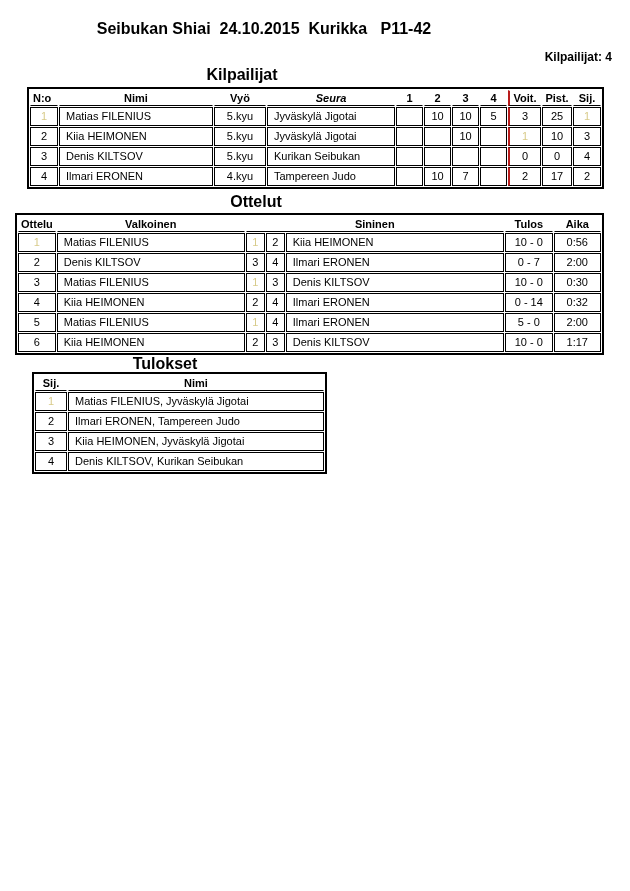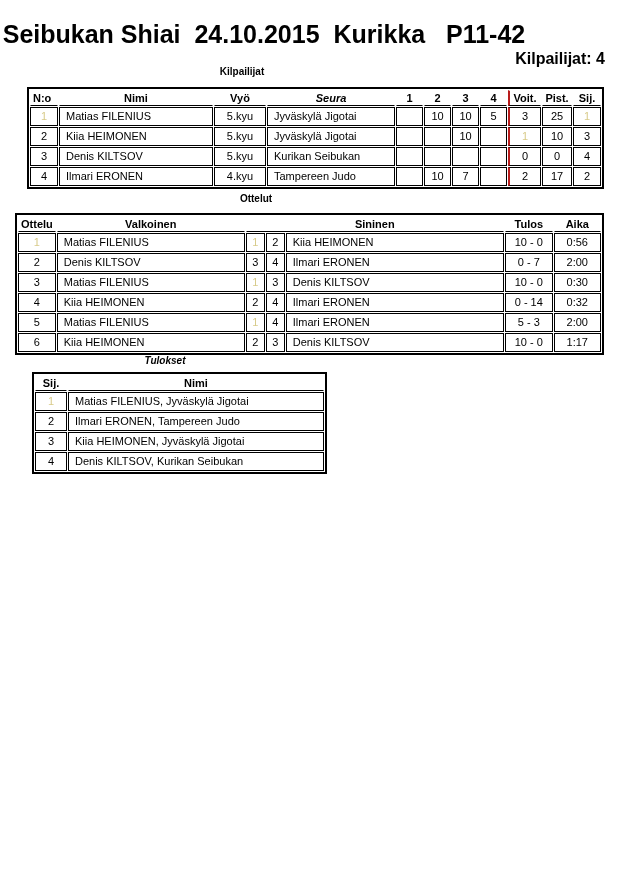--- a/index.html
+++ b/index.html
@@ -11,37 +11,37 @@
   .sheet {
     position: relative;
     width: 630px; height: 891px;
     background: #ffffff;
     overflow: hidden;
   }
   .doc-title {
     position: absolute;
     top: 20px; left: 0; width: 528px;
     text-align: center;
-    font-size: 25px; font-weight: bold;
+    font-size: 16px; font-weight: bold;
     white-space: pre;
   }
   .participants-count {
     position: absolute;
-    top: 50px; right: 25px;
-    font-size: 16px; font-weight: bold;
+    top: 50px; right: 18px;
+    font-size: 12px; font-weight: bold;
   }
   .section-title {
     position: absolute;
-    font-size: 10px; font-weight: bold;
+    font-size: 16px; font-weight: bold;
     transform: translateX(-50%);
     white-space: nowrap;
   }
   #h-kilpailijat { top: 66px;  left: 242px; }
   #h-ottelut     { top: 193px; left: 256px; }
-  #h-tulokset    { top: 355px; left: 165px; font-style: italic; }
+  #h-tulokset    { top: 355px; left: 165px; }
 
   .tbl-wrap { position: absolute; }
   #t-kilpailijat { top: 87px;  left: 27px; }
   #t-ottelut     { top: 213px; left: 15px; }
   #t-tulokset    { top: 372px; left: 32px; }
 
   table {
     border-collapse: separate;
     border-spacing: 1px;
     border: 2px solid #000;
@@ -222,21 +222,21 @@
         <td class="c-blue name">Ilmari ERONEN</td>
         <td class="c-tulos">0 - 14</td>
         <td class="c-aika">0:32</td>
       </tr>
       <tr>
         <td class="c-mno">5</td>
         <td class="c-white name">Matias FILENIUS</td>
         <td class="c-n1 faint-one">1</td>
         <td class="c-n2">4</td>
         <td class="c-blue name">Ilmari ERONEN</td>
-        <td class="c-tulos">5 - 3</td>
+        <td class="c-tulos">5 - 0</td>
         <td class="c-aika">2:00</td>
       </tr>
       <tr>
         <td class="c-mno">6</td>
         <td class="c-white name">Kiia HEIMONEN</td>
         <td class="c-n1">2</td>
         <td class="c-n2">3</td>
         <td class="c-blue name">Denis KILTSOV</td>
         <td class="c-tulos">10 - 0</td>
         <td class="c-aika">1:17</td>

